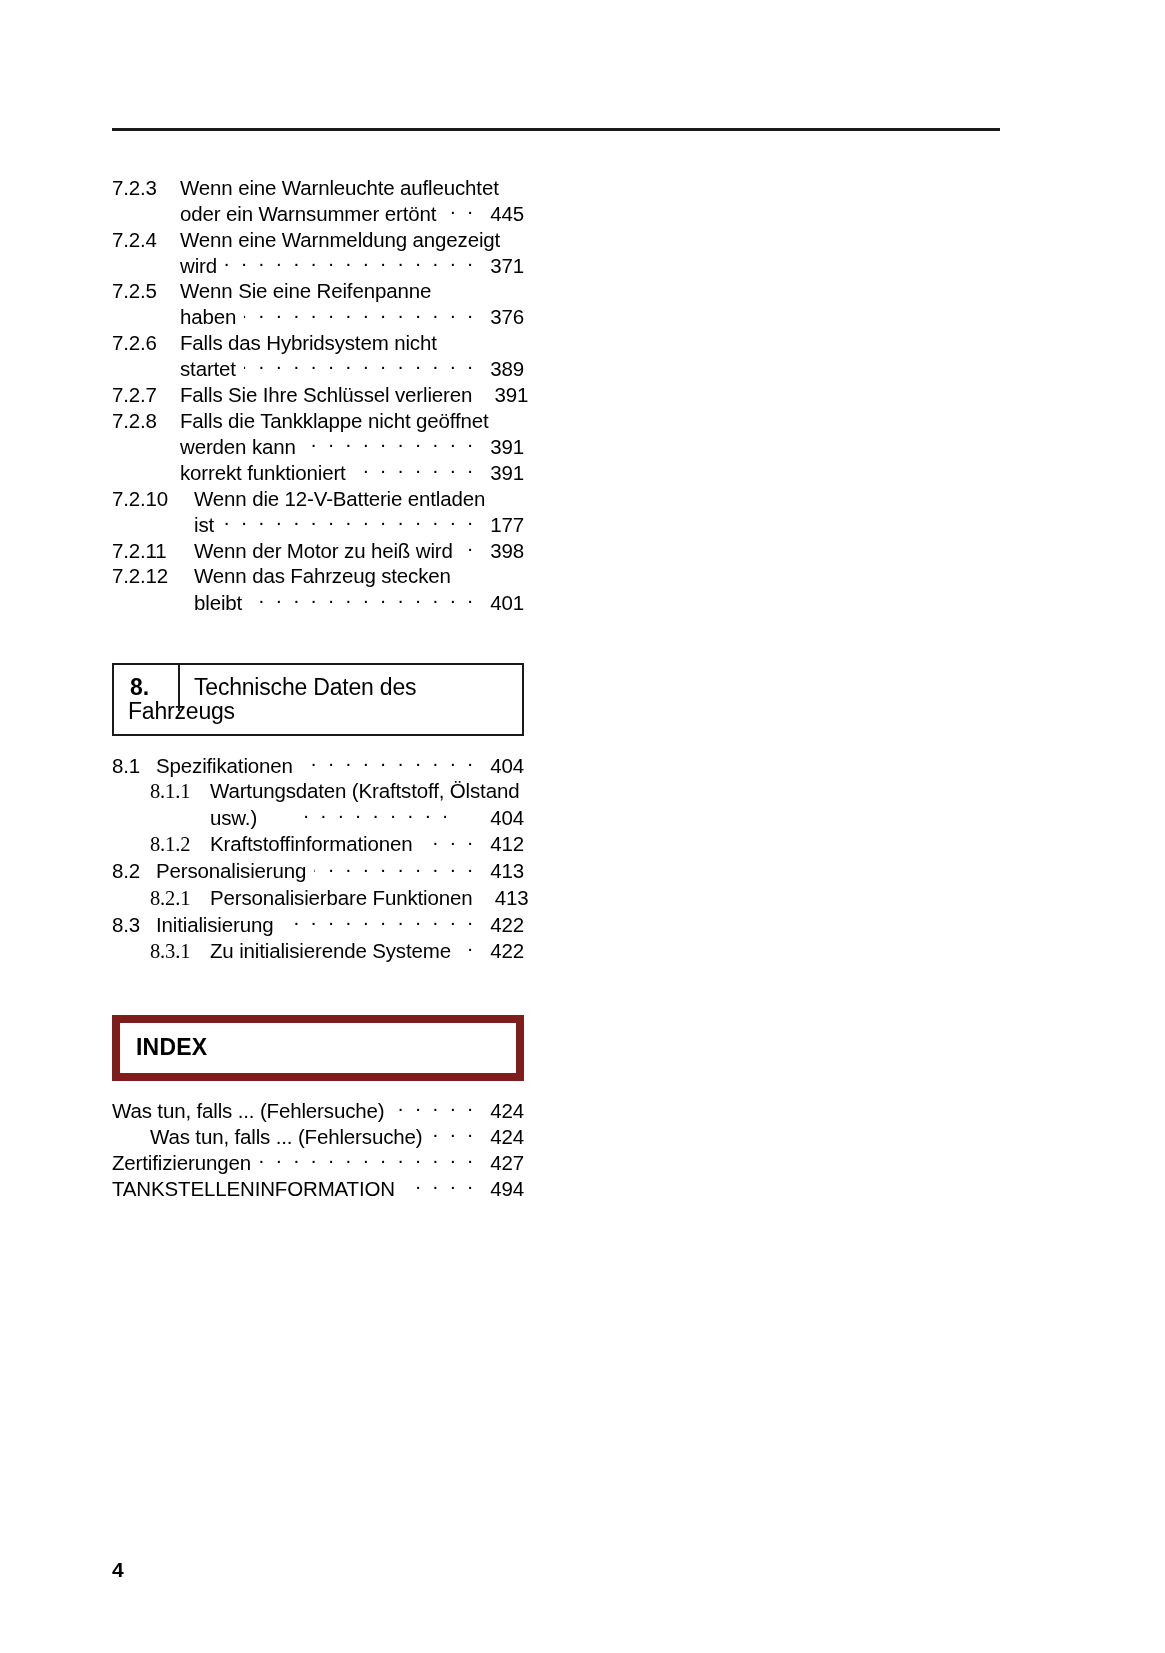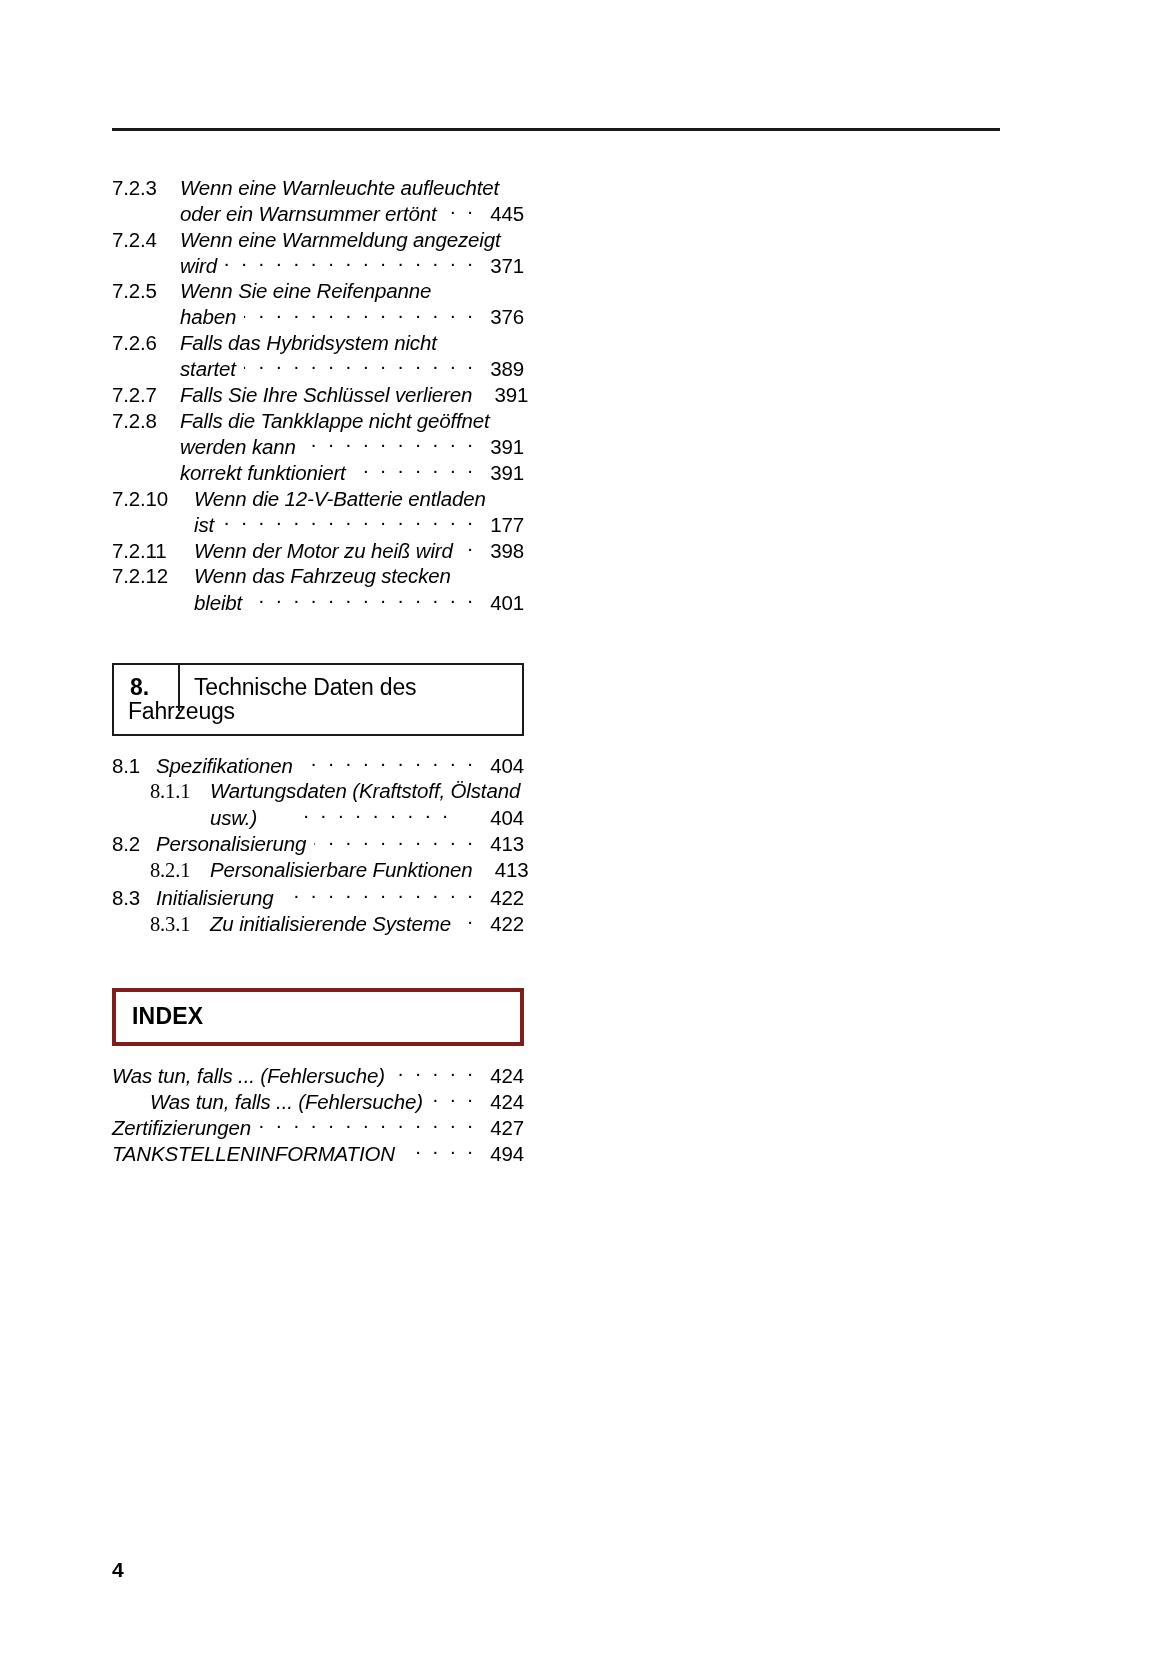--- a/index.html
+++ b/index.html
@@ -47,21 +47,20 @@
     line-height: 25.6px;
     letter-spacing: -0.15px;
     white-space: nowrap;
   }
   .toc-num {
     flex: 0 0 auto;
     text-align: left;
   }
   .toc-label {
     flex: 0 0 auto;
-    font-style: italic;
   }
   .toc-leader {
     flex: 1 1 auto;
     overflow: hidden;
     margin: 0 6px 0 8px;
     position: relative;
     height: 1em;
   }
   .toc-leader::before {
     content: ". . . . . . . . . . . . . . . . . . . . . . . . . . . . . . . . . . . .";
@@ -132,21 +131,21 @@
   
   .chapter-title .line2 {
     display: block;
     margin-left: -66px;
     margin-top: -3px;
   }
 
   .index-box {
     position: relative;
     box-sizing: border-box;
-    border: 4px solid #7f1d1d;
+    border: 8px solid #7f1d1d;
     width: 412px;
     padding: 10px 0 12px 16px;
     background: #ffffff;
   }
   .index-box .index-title {
     font-size: 23px;
     font-weight: bold;
     line-height: 28px;
     letter-spacing: 0.2px;
   }
@@ -288,20 +287,26 @@
       <div class="toc-row sub3">
         <span class="toc-num">8.1.1</span>
         <span class="toc-label">Wartungsdaten (Kraftstoff, Ölstand</span>
       </div>
       <div class="toc-row sub3-cont">
         <span class="toc-label">usw.)</span>
         <span class="toc-leader"></span>
         <span class="toc-page">404</span>
       </div>
 
+      <div class="toc-row sub3">
+        <span class="toc-num">8.1.2</span>
+        <span class="toc-label">Kraftstoffinformationen</span>
+        <span class="toc-leader"></span>
+        <span class="toc-page">412</span>
+      </div>
 
       <div class="toc-row lvl2">
         <span class="toc-num">8.2</span>
         <span class="toc-label">Personalisierung</span>
         <span class="toc-leader"></span>
         <span class="toc-page">413</span>
       </div>
 
       <div class="toc-row sub3">
         <span class="toc-num">8.2.1</span>

